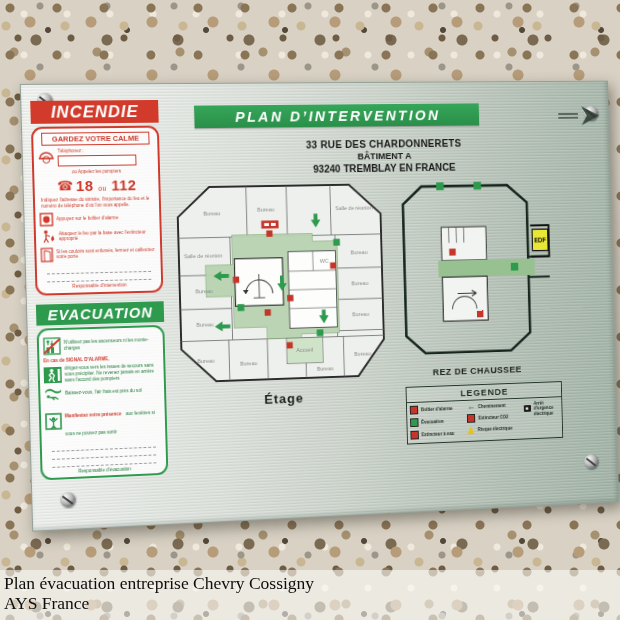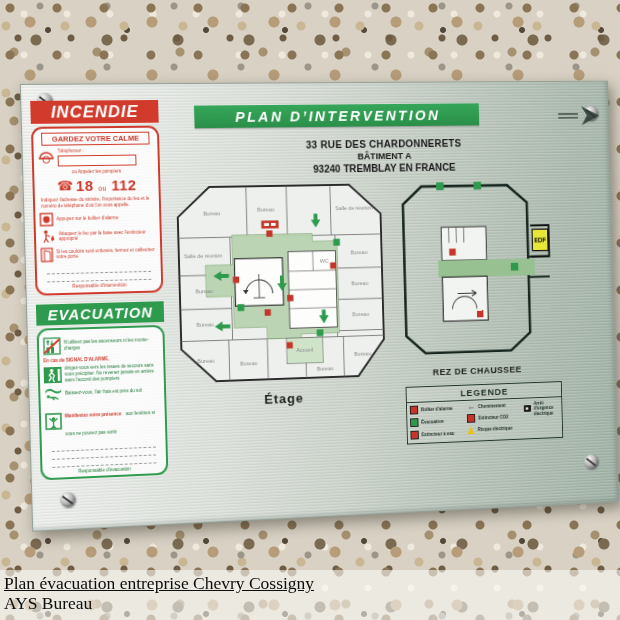--- a/index.html
+++ b/index.html
@@ -84,21 +84,21 @@
   .sq.red{background:#c63529;} .sq.green{background:#2e9a4e;}
   .tri{width:0;height:0;border-left:4.5px solid transparent;border-right:4.5px solid transparent;
        border-bottom:8px solid #e8c21a;flex:0 0 auto;}
   .chem{font-size:9px;color:#444;line-height:7px;flex:0 0 auto;}
   .stopbtn{width:8px;height:7px;background:#1d1d1d;border-radius:1px;position:relative;flex:0 0 auto;}
   .stopbtn::after{content:"";position:absolute;left:2.5px;top:2px;width:3px;height:3px;border-radius:50%;background:#e6e6e6;}
   
   .caption{position:absolute;left:0;bottom:0;width:620px;height:50px;
            background:rgba(250,250,247,.58);}
   .caption div{font-family:"Liberation Serif",serif;color:#0d0d0d;padding-left:4px;}
-  .caption .c1{font-size:17.5px;line-height:20px;padding-top:3px;text-decoration:underline;}
+  .caption .c1{font-size:17.5px;line-height:20px;padding-top:3px;}
   .caption .c2{font-size:17.5px;line-height:20px;}
   svg text{font-family:"Liberation Sans",sans-serif;}
 </style>
 </head>
 <body>
 
 <div class="plate">
 
   <span class="screw" style="left:16px;top:8px">
       <i></i>
@@ -368,14 +368,14 @@
             <span class="stopbtn"></span>
           <span class="lbl">Arrêt d'urgence électrique</span>
           </div>
       </div>
     </div>
   </div>
 </div>
 
 <div class="caption">
   <div class="c1">Plan évacuation entreprise Chevry Cossigny</div>
-  <div class="c2">AYS Bureau</div>
+  <div class="c2">AYS France</div>
 </div>
 
 </body></html>

